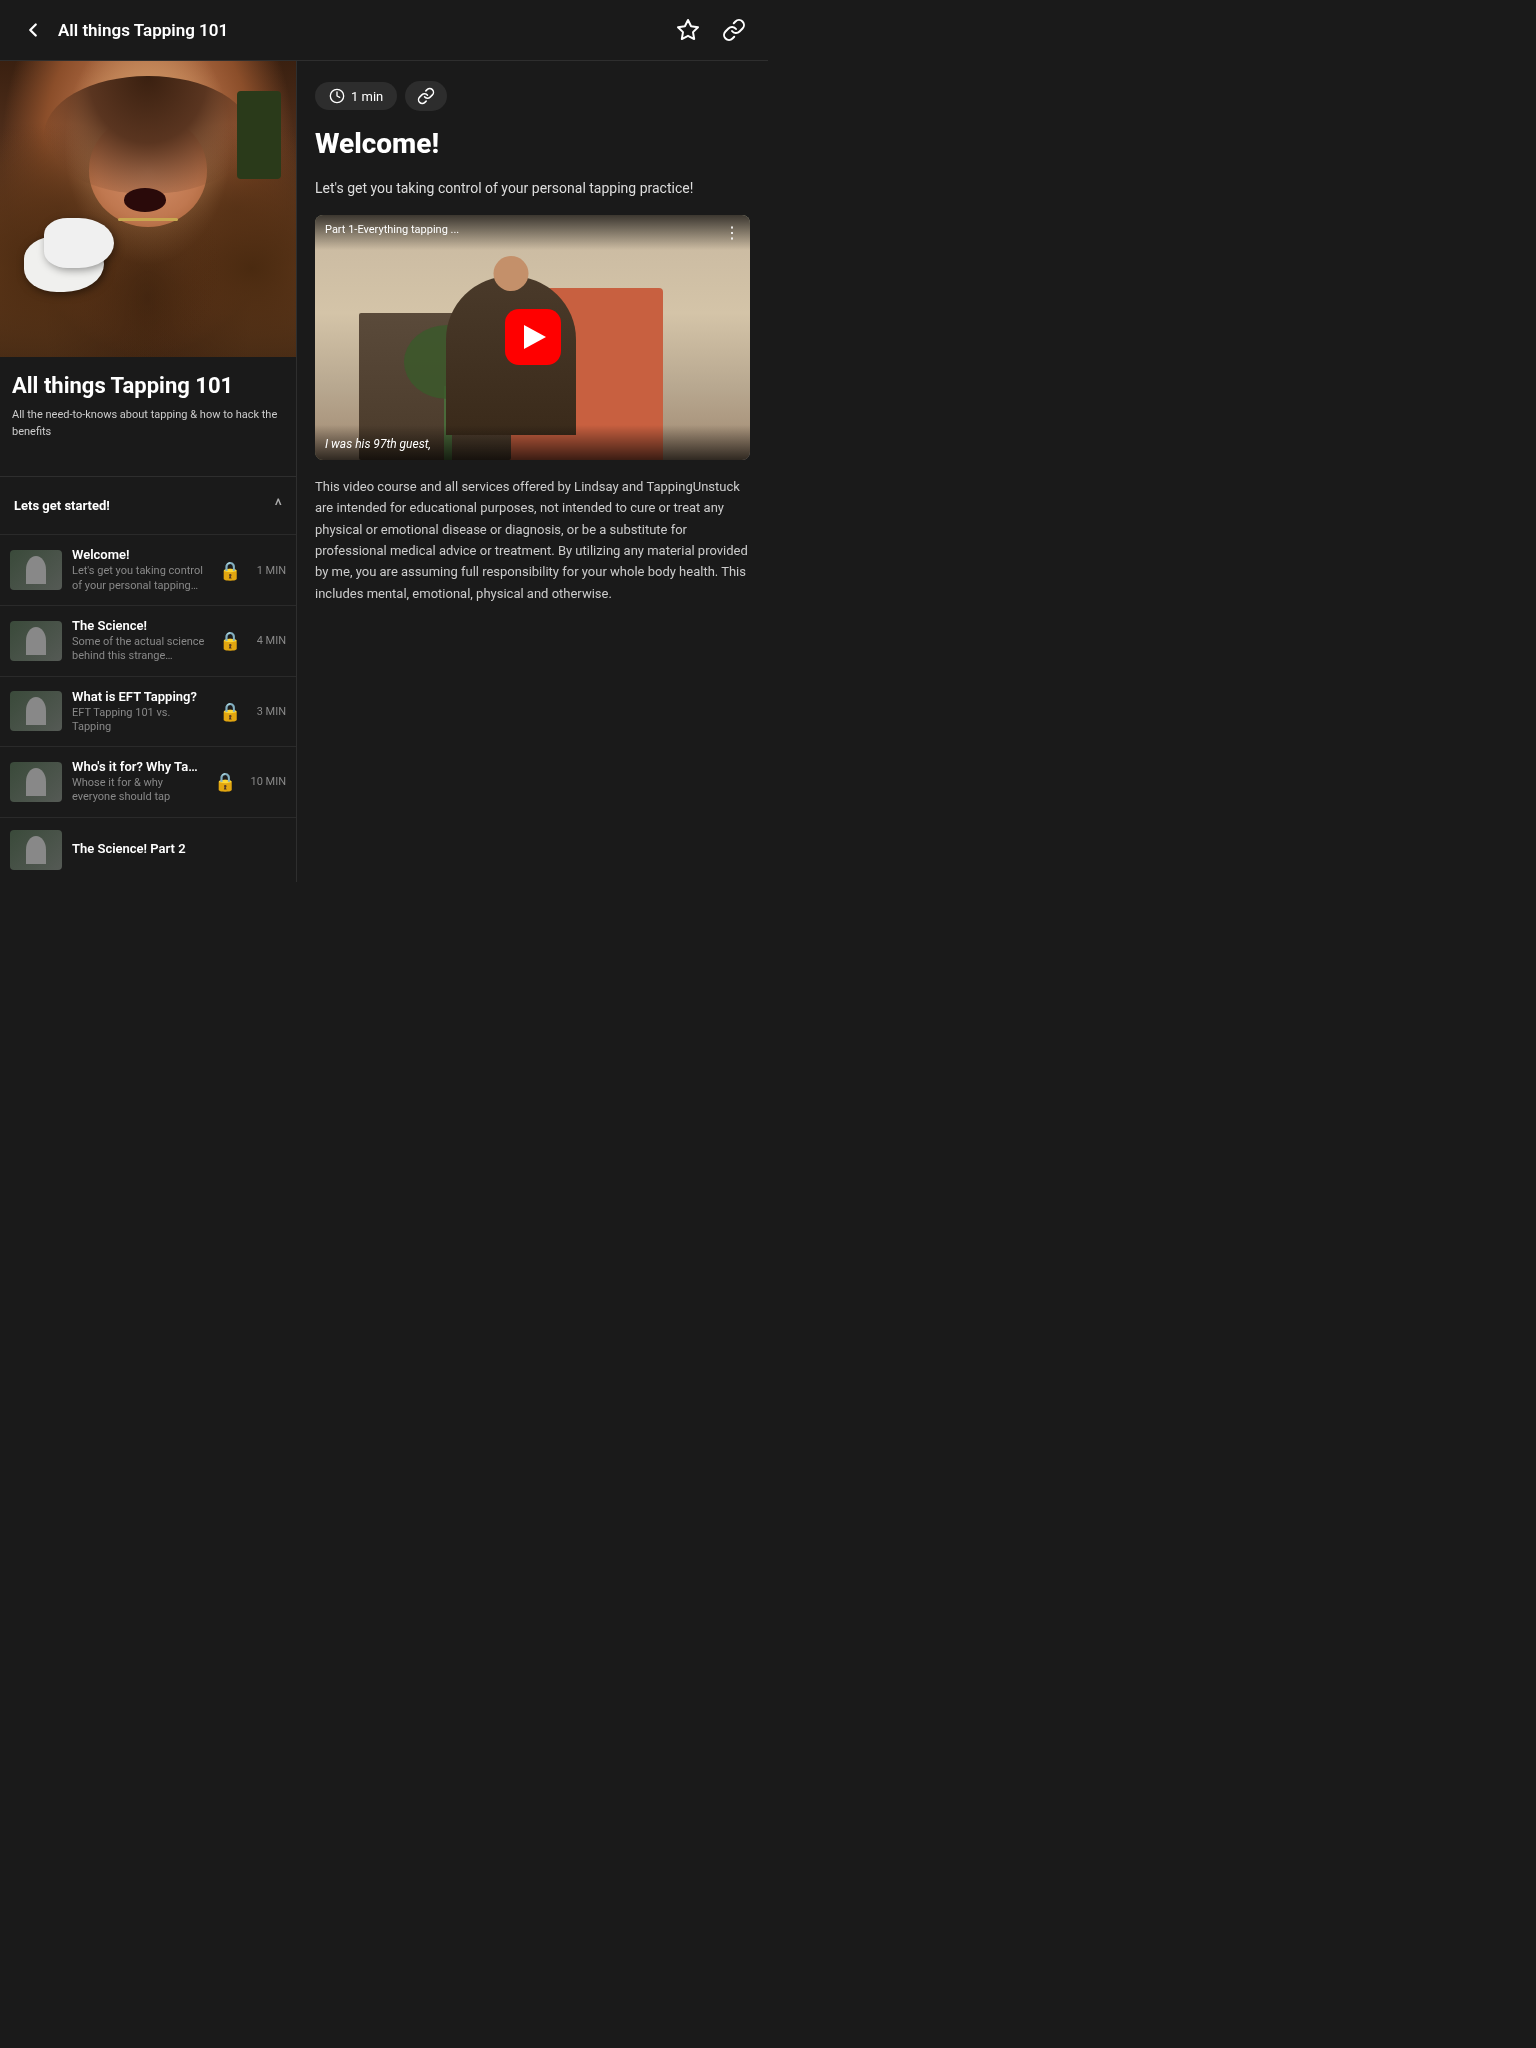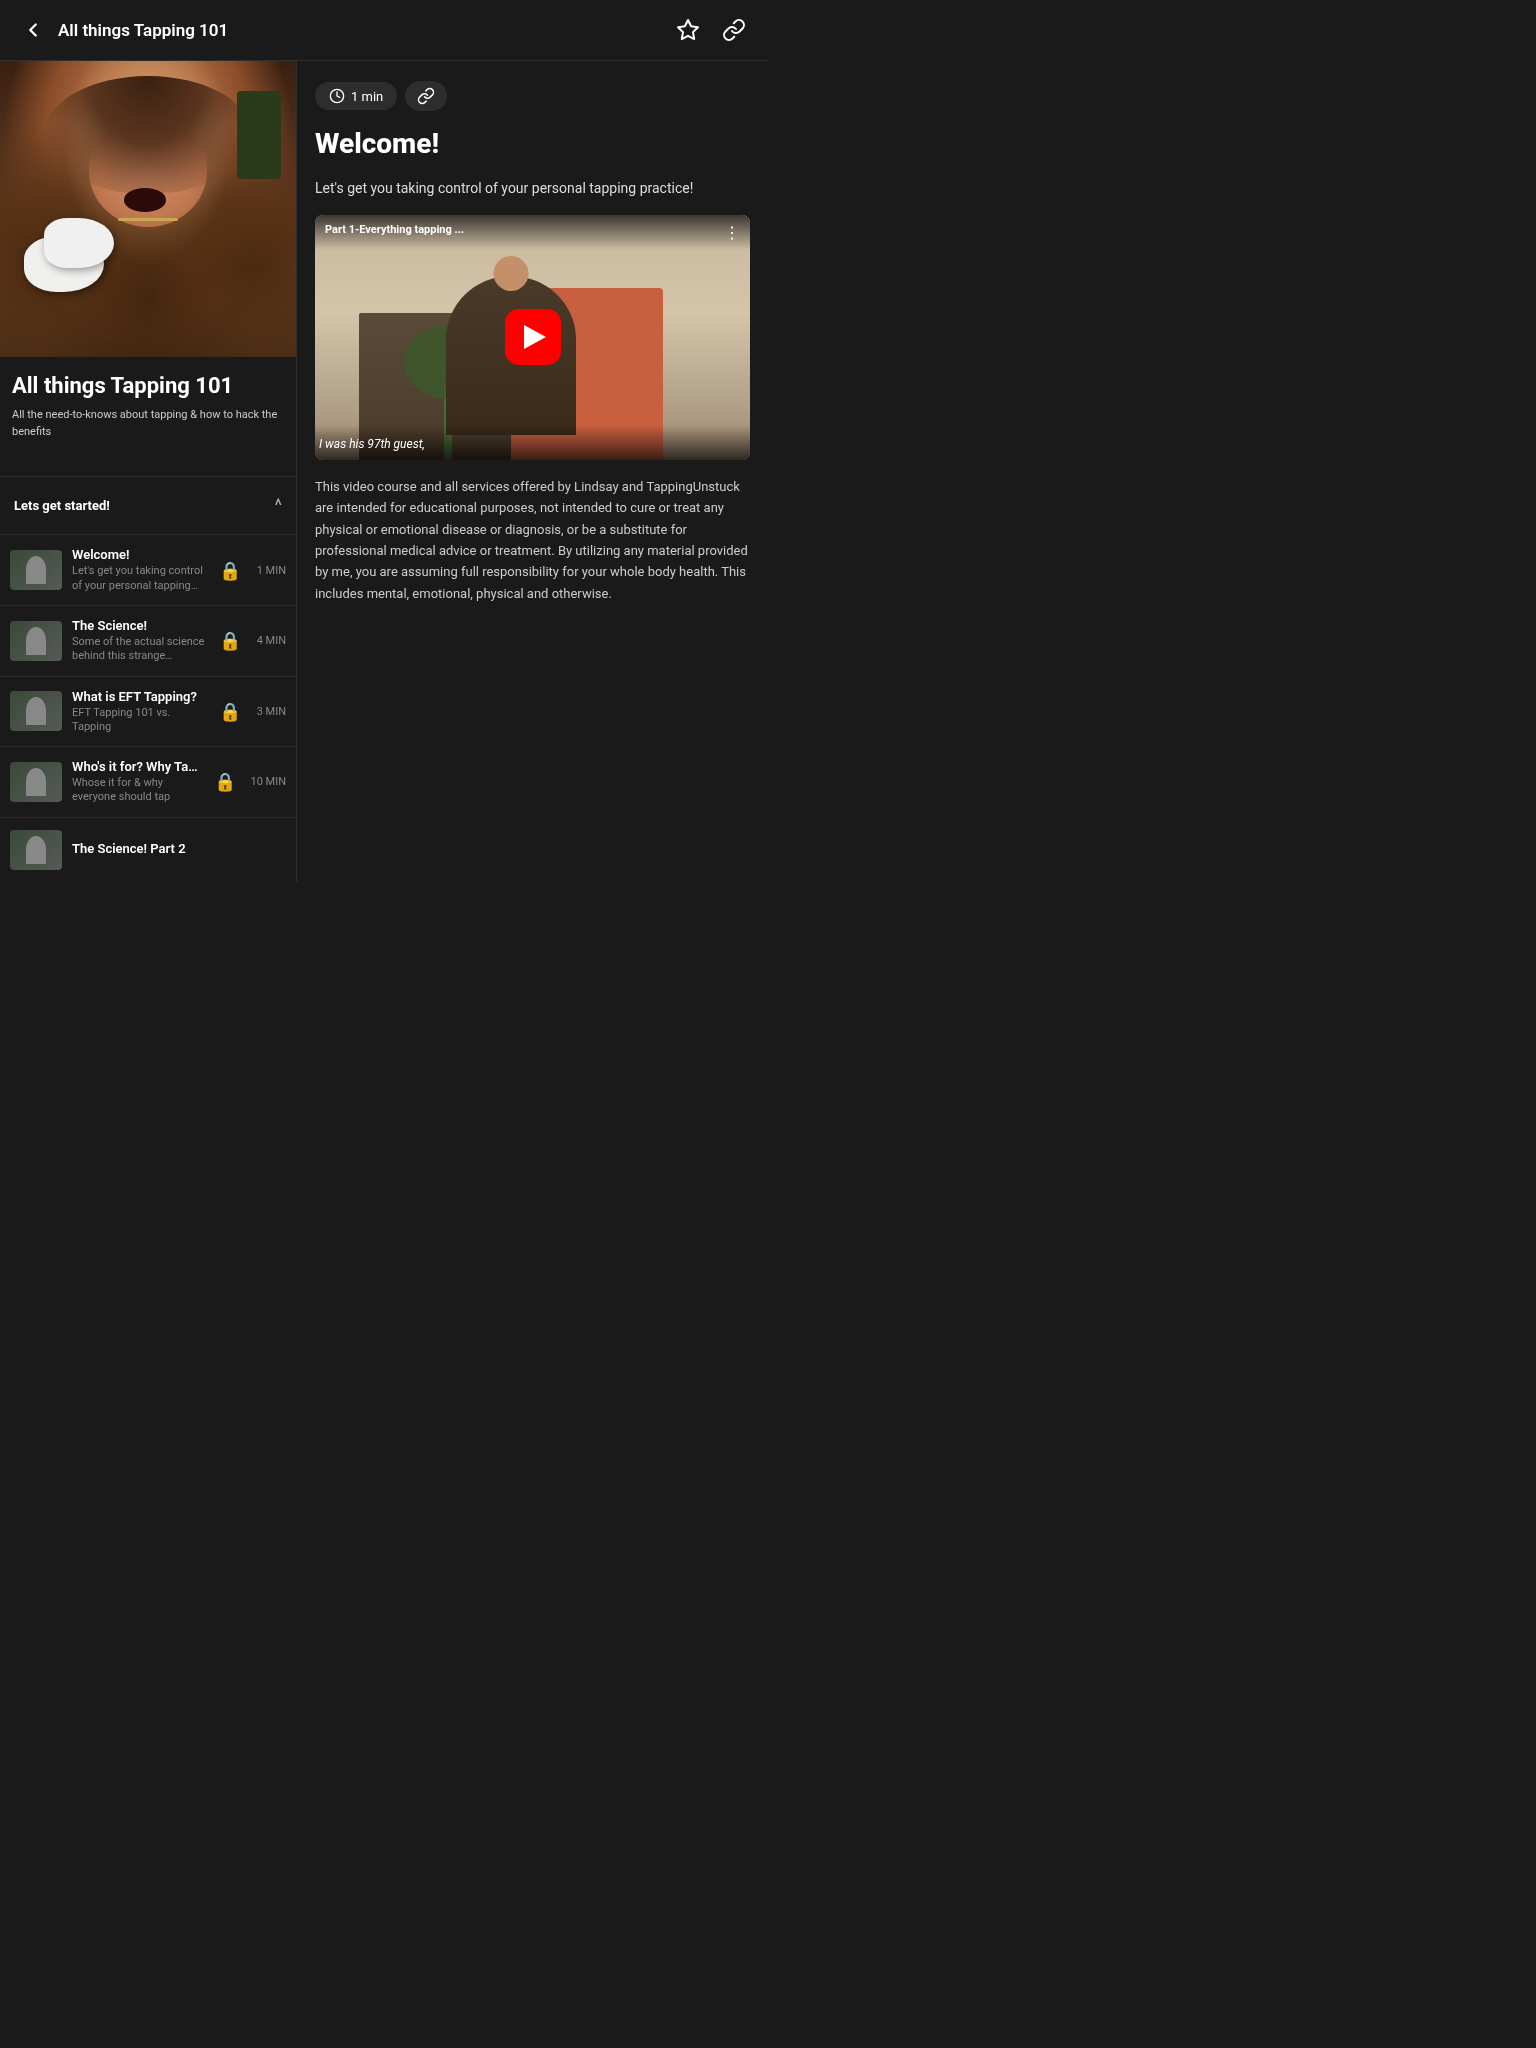--- a/index.html
+++ b/index.html
@@ -341,33 +341,33 @@
       display: flex;
       justify-content: space-between;
       align-items: flex-start;
       background: linear-gradient(180deg, rgba(0,0,0,0.7) 0%, transparent 100%);
       z-index: 2;
     }
 
     .yt-title {
       font-size: 11px;
       color: #ffffff;
-      font-weight: 700;
+      font-weight: 400;
       text-align: center;
     }
 
     .yt-dots {
       color: #ffffff;
       font-size: 16px;
     }
 
     .yt-bottom-bar {
       position: absolute;
       bottom: 0; left: 0; right: 0;
-      padding: 8px 4px;
+      padding: 8px 10px;
       background: linear-gradient(0deg, rgba(0,0,0,0.7) 0%, transparent 100%);
       z-index: 2;
     }
 
     .yt-caption {
       font-size: 12px;
       color: #ffffff;
       font-style: italic;
     }
 

